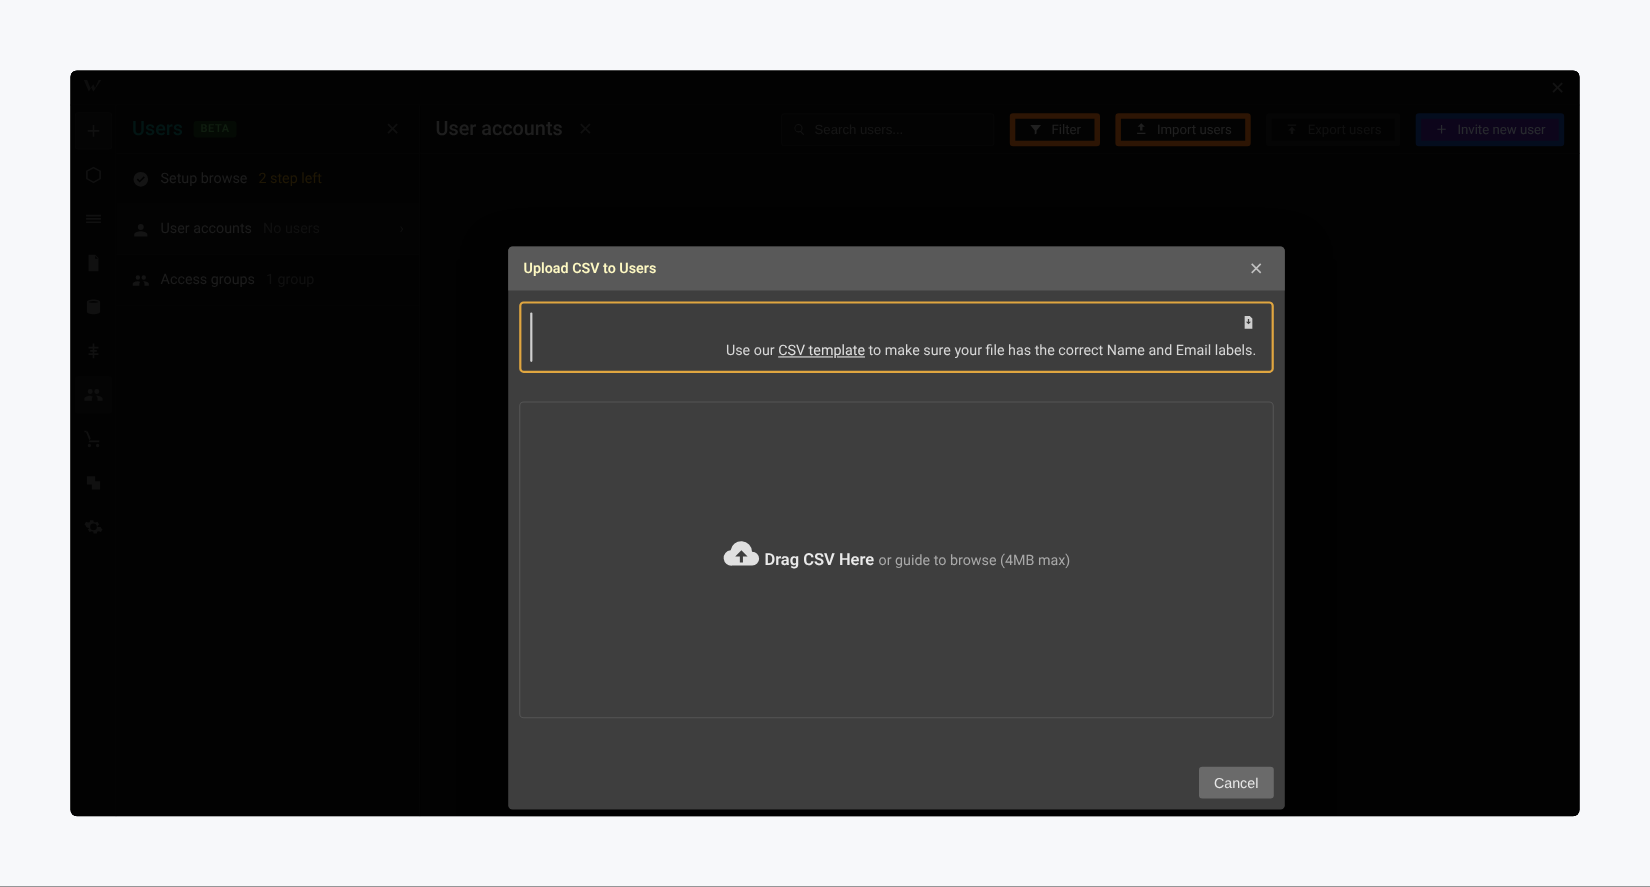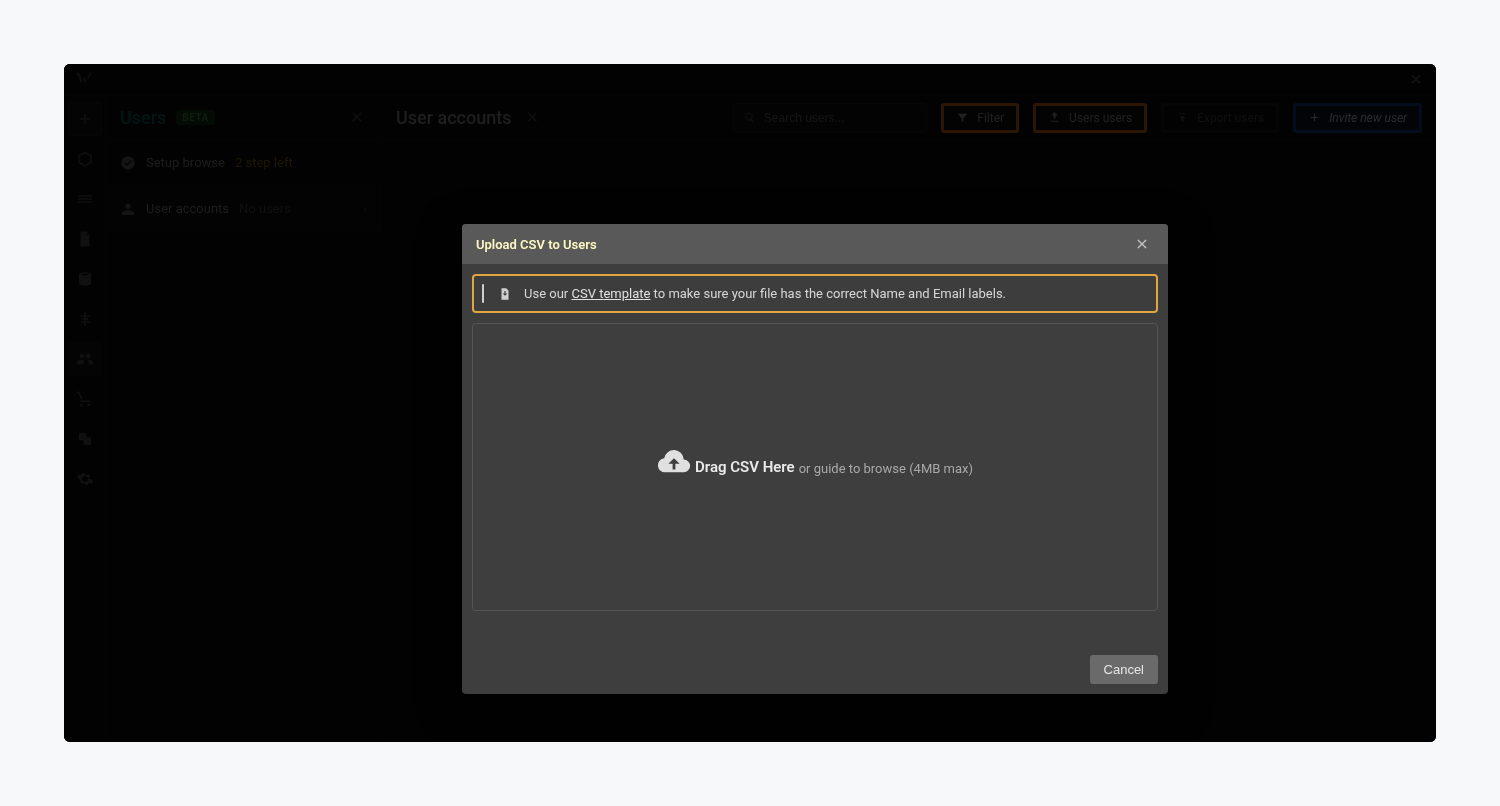--- a/index.html
+++ b/index.html
@@ -174,31 +174,30 @@
 .search svg { width: 13px; height: 13px; fill: #666; }
 .tbtn {
   display: flex;
   align-items: center;
   gap: 8px;
   height: 30px;
   padding: 0 12px;
   border-radius: 3px;
   font-size: 12px;
   cursor: pointer;
-  border: 3px solid #f97316;
+  border: 5px solid #f97316;
   background: #151515;
   color: #b0b0b0;
 }
 .tbtn svg { width: 13px; height: 13px; fill: currentColor; }
 .tbtn.disabled { color: #555; border-color: #1f1f1f; background: #0f0f0f; cursor: default; }
 .tbtn.primary {
-  background: #0f172a;
+  background: #4c1d95;
   border-color: #1a4aa5;
   color: #d9e6ff;
-  font-style: italic;
 }
 
 .dim-overlay {
   position: absolute;
   inset: 0;
   background: rgba(0,0,0,0.82);
   z-index: 10;
 }
 
 .modal {
@@ -230,29 +229,30 @@
   margin-left: auto;
   width: 24px; height: 24px;
   display: flex; align-items: center; justify-content: center;
   color: #c0c0c0;
   cursor: pointer;
   border-radius: 3px;
 }
 .modal-close-btn svg { width: 14px; height: 14px; stroke: currentColor; }
 
 .callout {
-  margin: 10px 10px 0 10px;
+  margin: 10px 10px 16px 10px;
   border: 2px solid #e0a640;
   border-radius: 4px;
   padding: 10px 14px;
   display: flex;
   align-items: flex-end;
   gap: 12px;
   background: #3d3d3d;
   position: relative;
+  flex-direction: column;
 }
 .callout::before{
   content:"";
   position:absolute;
   left:8px; top:8px; bottom:8px;
   width:2px;
   background:#cfcfcf;
   border-radius:1px;
 }
 .callout .ico {
@@ -395,20 +395,27 @@
         <span>Setup browse</span>
         <span class="warn">2 step left</span>
       </div>
       <div class="panel-row selected">
         <svg viewBox="0 0 24 24">
             <path d="M12 12a4 4 0 100-8 4 4 0 000 8zm0 2c-3 0-9 1.5-9 4.5V21h18v-2.5c0-3-6-4.5-9-4.5z"></path>
           </svg>
         <span>User accounts</span>
         <span class="sub">No users</span>
         <span class="chev">›</span>
+      </div>
+      <div class="panel-row">
+        <svg viewBox="0 0 24 24">
+            <path d="M16 11a3 3 0 100-6 3 3 0 000 6zM8 11a3 3 0 100-6 3 3 0 000 6zm0 2c-2.3 0-7 1.2-7 3.5V19h9v-2.5c0-.9.5-1.7 1.3-2.3A13 13 0 008 13zm8 0c-.3 0-.6 0-1 .05 1.2.9 2 2 2 3.45V19h6v-2.5c0-2.3-4.7-3.5-7-3.5z"></path>
+          </svg>
+        <span>Access groups</span>
+        <span class="sub">1 group</span>
       </div>
     </div>
 
     <div class="main">
       <div class="main-header">
         <span class="main-title">User accounts</span>
         <span class="main-title-close">✕</span>
         <div class="spacer"></div>
         <div class="search">
           <svg viewBox="0 0 24 24">
@@ -419,21 +426,21 @@
         <div class="tbtn">
           <svg viewBox="0 0 24 24">
               <path d="M3 5h18l-7.5 9v5l-3 2v-7z"></path>
             </svg>
           <span>Filter</span>
         </div>
         <div class="tbtn">
           <svg viewBox="0 0 24 24">
               <path d="M5 20h14v-2H5v2zM12 2l-6 6h4v6h4V8h4l-6-6z"></path>
             </svg>
-          <span>Users users</span>
+          <span>Import users</span>
         </div>
         <div class="tbtn disabled">
           <svg viewBox="0 0 24 24">
               <path d="M5 4h14v2H5V4zm7 4l6 6h-4v6h-4v-6H6l6-6z"></path>
             </svg>
           <span>Export users</span>
         </div>
         <div class="tbtn primary">
           <svg viewBox="0 0 24 24">
               <path d="M19 13h-6v6h-2v-6H5v-2h6V5h2v6h6z"></path>

